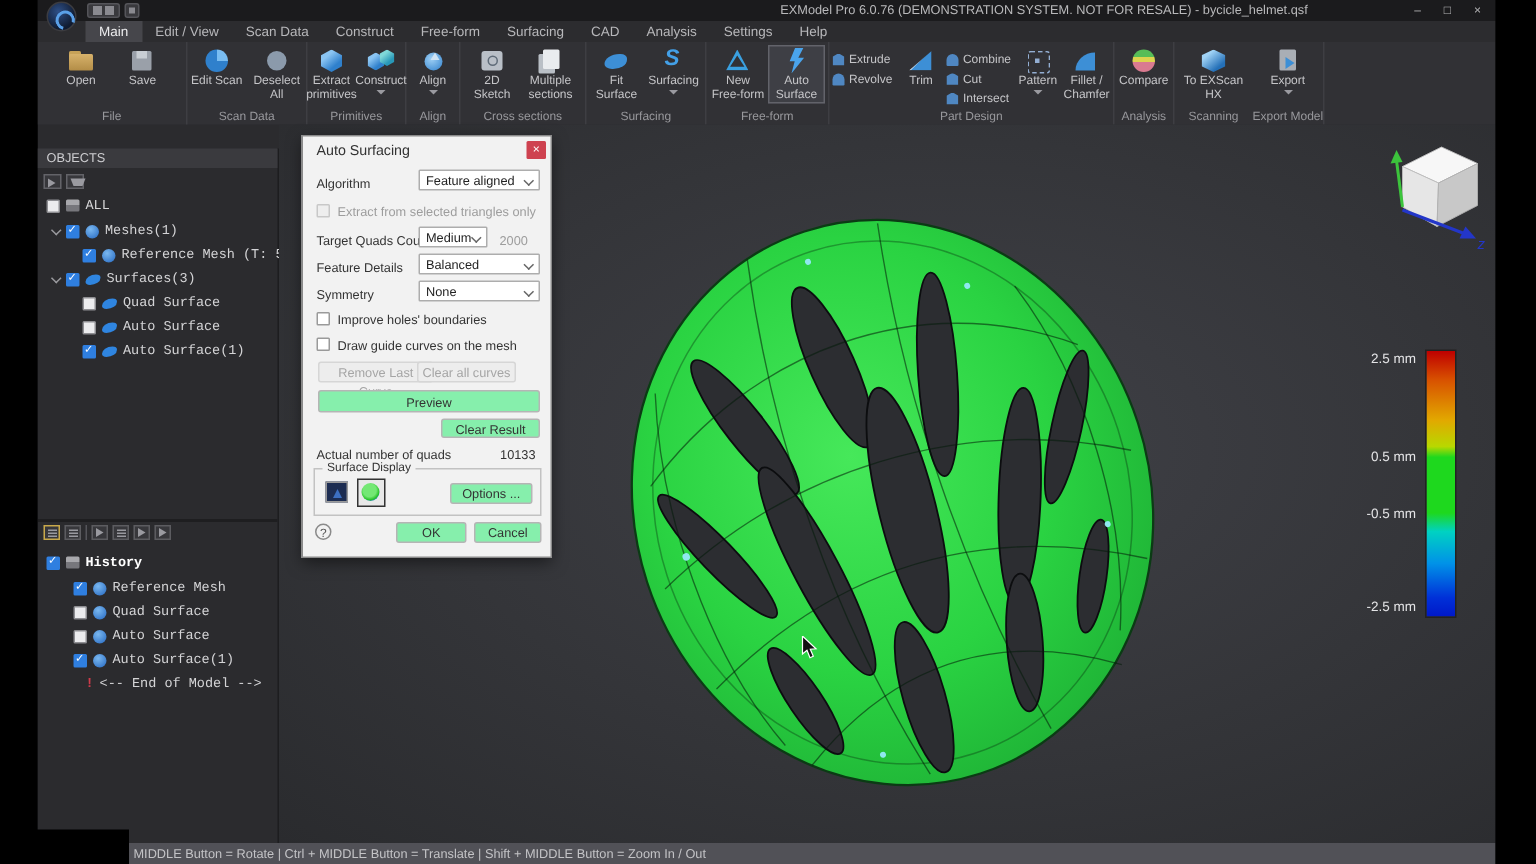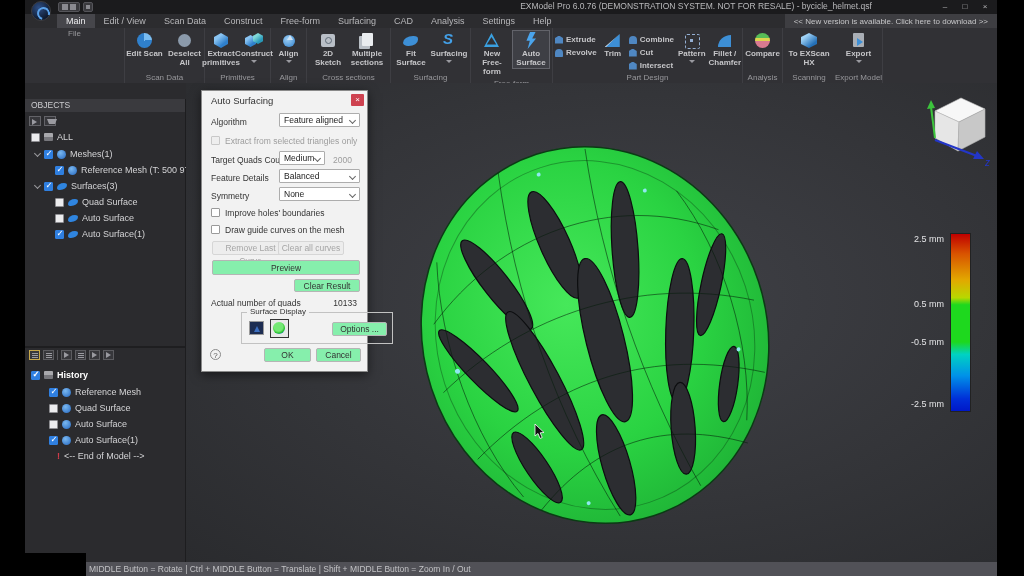--- a/index.html
+++ b/index.html
@@ -31,21 +31,21 @@
   
   #menubar{position:absolute;left:0;top:14px;width:972px;height:14px;background:#2c2c2f;display:flex;align-items:stretch;padding-left:32px;}
   .mtab{font-size:9px;color:#b7b7ba;padding:0 9px;display:flex;align-items:center;white-space:nowrap;}
   .mtab.active{background:#46464b;color:#ececee;}
   #notify{position:absolute;right:0;top:0;height:14px;background:#3e3e42;color:#c6c6c8;font-size:8px;
      display:flex;align-items:center;padding:0 9px;white-space:nowrap;}
 
   
   #ribbon{position:absolute;left:0;top:28px;width:972px;height:55px;background:#313135;display:flex;}
   .rgroup{height:55px;border-right:1px solid #3e3e43;display:flex;flex-direction:column;flex:none;}
-  .rbody{flex:1;display:flex;justify-content:center;align-items:flex-start;gap:1px;padding-top:2px;font-weight:bold;}
+  .rbody{flex:1;display:flex;justify-content:center;align-items:flex-start;gap:1px;padding-top:2px;}
   .rglabel{height:11px;text-align:center;font-size:8px;color:#98989c;line-height:11px;white-space:nowrap;}
   .rbtn{width:40px;display:flex;flex-direction:column;align-items:center;padding-top:1px;border:1px solid transparent;}
   .rbtn .rlabel{font-size:8px;line-height:1.12;color:#c5c5c8;text-align:center;white-space:pre-line;}
   .rbtn.active-btn{background:#3e3f45;border-color:#62636a;}
   .caret{width:0;height:0;border:3px solid transparent;border-top-color:#9a9aa0;margin-top:1px;}
   
   .ric{position:relative;width:20px;height:17px;flex:none;margin-bottom:1px;}
   .i-folder::after{content:"";position:absolute;left:2px;top:4px;width:16px;height:11px;background:linear-gradient(#d7b26b,#b38d47);border-radius:1px;}
   .i-folder::before{content:"";position:absolute;left:2px;top:2px;width:8px;height:4px;background:#c7a258;border-radius:1px 1px 0 0;}
   .i-floppy::after{content:"";position:absolute;left:3px;top:2px;width:13px;height:13px;background:#9aa0a9;border-radius:1px;}
@@ -86,21 +86,21 @@
   .sic.alt{clip-path:none;border-radius:50% 50% 10% 10%;background:#4f87c2;}
   .scol{display:flex;flex-direction:column;justify-content:flex-start;padding-top:3px;}
 
   
   #left-panel{position:absolute;left:0;top:83px;width:161px;height:479px;background:#2b2b2e;border-right:1px solid #1d1d1f;margin-top:16px;}
   .phead{position:absolute;left:0;top:0;width:100%;height:13px;background:#3a3a3e;color:#cdcdd0;font-size:8.5px;line-height:13px;padding-left:6px;}
   .ficon{width:12px;height:10px;border:1px solid #636368;background:#37373b;position:relative;}
   .ficon::after{content:"";position:absolute;left:2px;top:2px;width:0;height:0;border:3px solid transparent;border-left:5px solid #9a9aa0;}
   .ficon.funnel::after{border:none;left:2px;top:2px;width:6px;height:0;border-top:5px solid #9a9aa0;
      border-left:2px solid transparent;border-right:2px solid transparent;}
-  .trow{position:absolute;display:flex;align-items:center;gap:4px;height:14px;font-size:9px;color:#d4d4d6;white-space:nowrap;}
+  .trow{position:absolute;display:flex;align-items:center;gap:4px;height:14px;font-size:9px;color:#d4d4d6;white-space:nowrap;font-family:Liberation Mono, monospace;}
   .trow.bold{font-weight:bold;color:#fff;}
   .exp{width:5px;height:5px;border-right:1.2px solid #9a9a9e;border-bottom:1.2px solid #9a9a9e;transform:rotate(45deg);flex:none;margin-top:-2px;}
   .cb{width:9px;height:9px;border:1px solid #8e8e92;background:#ececee;flex:none;position:relative;border-radius:1px;}
   .cb.on{background:#2f7fe0;border-color:#2f7fe0;}
   .cb.on::after{content:"✓";position:absolute;left:0.5px;top:-2.5px;color:#fff;font-size:8.5px;}
   .t-mesh{width:9px;height:9px;border-radius:50%;background:radial-gradient(circle at 38% 32%,#7ab8f0,#2467c0);flex:none;}
   .t-surf{width:10px;height:7px;background:#2f85e0;border-radius:70% 30% 70% 30%;flex:none;}
   .t-layers{width:9px;height:8px;background:linear-gradient(#a8a8ac 45%,#77777c 45%);flex:none;border-radius:1px;}
   .t-end{color:#cf3b4a;font-weight:bold;font-size:9px;flex:none;}
   .t-end::after{content:"!";}
@@ -133,21 +133,21 @@
   .dlabel{position:absolute;color:#333;white-space:nowrap;}
   .dlabel.dis{color:#9d9d9d;}
   .dd{position:absolute;height:14px;background:#fff;border:1px solid #adadad;border-radius:1px;
      font-size:8.5px;color:#222;line-height:12px;padding:0 4px;white-space:nowrap;}
   .dd::after{content:"";position:absolute;right:4px;top:5px;width:4px;height:4px;border-right:1px solid #666;border-bottom:1px solid #666;transform:rotate(45deg);margin-top:-1px;}
   .dcb{position:absolute;width:9px;height:9px;border:1px solid #9a9a9a;background:#fff;border-radius:1px;}
   .dcb.dis{border-color:#c8c8c8;background:#eee;}
   .dbtn{position:absolute;background:#86efac;border:1px solid #b5b5b5;border-radius:2px;color:#333;
      text-align:center;font-size:8.5px;}
   .dbtn.dis{background:#ededed;color:#a5a5a5;border-color:#d6d6d6;}
-  .gbox{position:absolute;border:1px solid #c2c2c2;margin-left:32px;}
+  .gbox{position:absolute;border:1px solid #c2c2c2;}
   .glegend{position:absolute;top:-6px;left:5px;background:#f2f2f2;padding:0 3px;font-size:8px;color:#333;white-space:nowrap;}
   #sd-btn1{position:absolute;left:7px;top:10px;width:15px;height:14px;background:#1d2d52;border:1px solid #9a9a9a;}
   #sd-btn1::after{content:"";position:absolute;left:4px;top:4px;width:6px;height:6px;background:#3d6fc0;clip-path:polygon(0 100%,50% 0,100% 100%);}
   #sd-btn2{position:absolute;left:28px;top:7px;width:19px;height:19px;background:#e8e8e8;border:1.5px solid #333;}
   #sd-btn2::after{content:"";position:absolute;left:2px;top:2px;width:12px;height:12px;border-radius:50%;
      background:radial-gradient(circle at 45% 40%,#74e874 0 45%,#2bc42b 65%,#1f78d0 78%,#0a3f8a 100%);}
   #dlg-help{position:absolute;left:8px;top:258px;width:11px;height:11px;border:1px solid #8a8a8a;border-radius:50%;
      text-align:center;line-height:11px;font-size:8px;color:#555;}
 
   
@@ -181,25 +181,34 @@
     <span class="mtab active">Main</span>
     <span class="mtab">Edit / View</span>
     <span class="mtab">Scan Data</span>
     <span class="mtab">Construct</span>
     <span class="mtab">Free-form</span>
     <span class="mtab">Surfacing</span>
     <span class="mtab">CAD</span>
     <span class="mtab">Analysis</span>
     <span class="mtab">Settings</span>
     <span class="mtab">Help</span>
-    <div id="notify">&lt;&lt; New version is available. Click here to download &gt;&gt;</div>
   </div>
 
   <div id="ribbon">
     <div class="rgroup" style="width:100px">
+      <div class="rbody">
+        <div class="rbtn">
+              <span class="ric i-folder"></span>
+              <span class="rlabel">Open</span>
+            </div>
+        <div class="rbtn">
+              <span class="ric i-floppy"></span>
+              <span class="rlabel">Save</span>
+            </div>
+      </div>
       <div class="rglabel">File</div>
     </div>
     <div class="rgroup" style="width:80px">
       <div class="rbody">
         <div class="rbtn">
               <span class="ric i-pie"></span>
               <span class="rlabel">Edit Scan</span>
             </div>
         <div class="rbtn">
               <span class="ric i-circle"></span>

